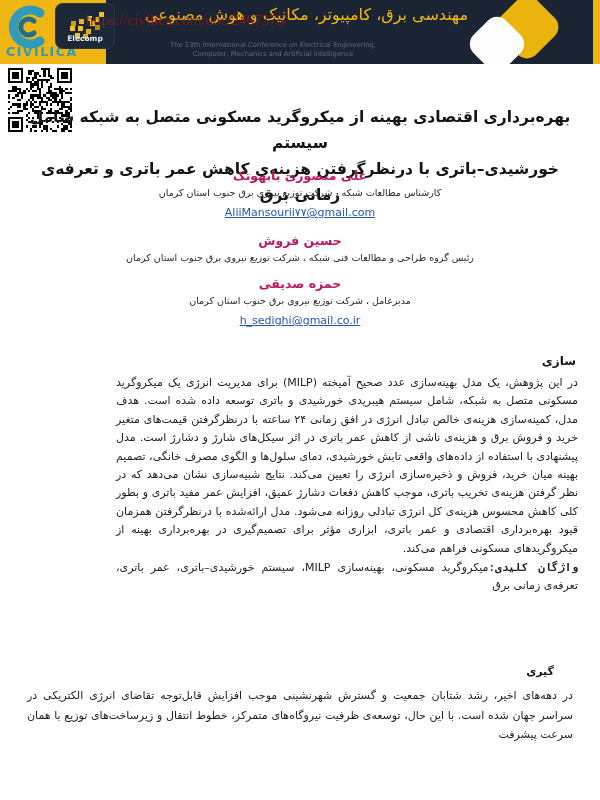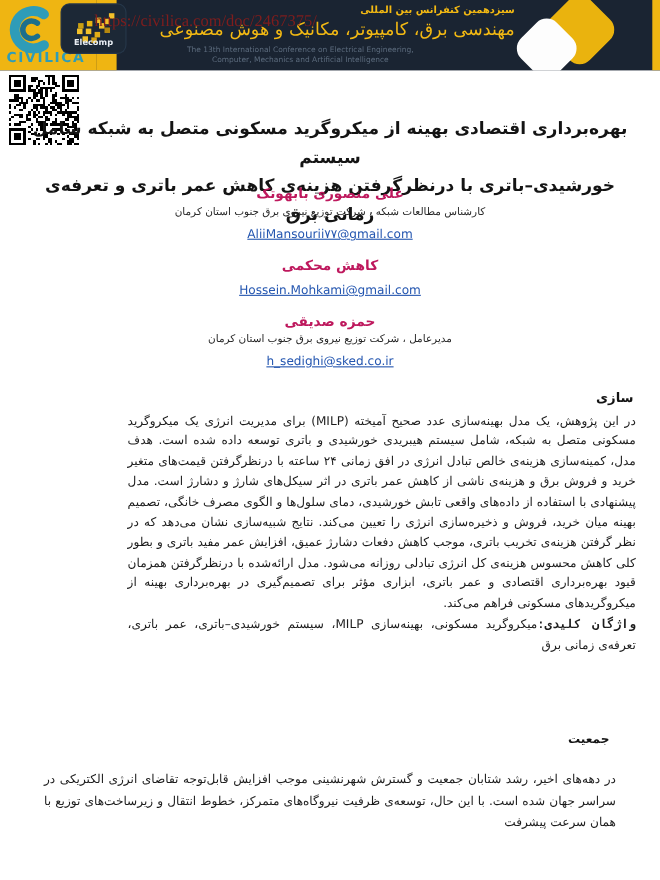--- a/index.html
+++ b/index.html
@@ -39,21 +39,21 @@
   .author{margin-bottom:13px;}
   .a-name{font-size:12.5px;font-weight:bold;color:#be185d;margin-bottom:4px;}
   .a-affil{font-size:9.5px;color:#262626;margin-bottom:3px;}
   .a-email{font-size:11px;color:#2456b0;text-decoration:underline;direction:ltr;display:inline-block;}
   .abstract-h{position:absolute;top:354px;right:24px;margin:0;font-size:12px;font-weight:bold;color:#141414;direction:rtl;}
   .abs-col{position:absolute;top:374px;left:116px;right:22px;direction:rtl;}
   .abs-col p{margin:0;font-size:11px;line-height:18.4px;text-align:justify;color:#1c1c1c;}
   .abs-col .kw{margin-top:1px;}
   .kw-label{font-weight:bold;font-family:Liberation Mono, monospace;}
   .intro-h{position:absolute;top:665px;right:46px;margin:0;font-size:11px;font-weight:bold;color:#141414;direction:rtl;}
-  .intro-p{position:absolute;top:683px;left:24px;right:24px;margin:16px;font-size:11px;line-height:19.5px;
+  .intro-p{position:absolute;top:683px;left:24px;right:24px;margin:3px;font-size:11px;line-height:19.5px;
     text-align:justify;color:#1c1c1c;direction:rtl;}
 </style>
 </head>
 <body>
 
 <div class="page">
 
   <header class="banner">
     <div class="gold-block"></div>
     <div class="gold-step"></div>
@@ -62,21 +62,20 @@
       <path d="M34 19 A8 8 0 1 0 34 31" fill="none" stroke="#1d6f8c" stroke-width="5" stroke-linecap="round"></path>
     </svg>
     <div class="civ-text">CIVILICA</div>
 
     <div class="elecomp">
       <div class="dots"></div>
       <div class="elecomp-label"><span class="big-e">​</span><span>Elecomp</span></div>
     </div>
 
     <div class="fa-title">
-      <div class="fa1">سیزدهمین کنفرانس بین المللی</div>
       <div class="fa2">مهندسی برق، کامپیوتر، مکانیک و هوش مصنوعی</div>
     </div>
     <div class="en-title">
       <div>The 13th International Conference on Electrical Engineering,</div>
       <div>Computer, Mechanics and Artificial Intelligence</div>
     </div>
 
     <div class="diamond yellow"></div>
     <div class="diamond white"></div>
     <div class="right-strip"></div>
@@ -393,33 +392,33 @@
       <span>خورشیدی–باتری با درنظرگرفتن هزینه‌ی کاهش عمر باتری و تعرفه‌ی زمانی برق</span>
     </h1>
 
     <div class="authors">
       <div class="author">
         <div class="a-name">علی منصوری بابهوتک</div>
         <div class="a-affil">کارشناس مطالعات شبکه ، شرکت توزیع نیروی برق جنوب استان کرمان</div>
         <a class="a-email" href="#">AliiMansourii۷۷@gmail.com</a>
       </div>
       <div class="author">
-        <div class="a-name">کاهش محکمی</div>
-        <a class="a-email" href="#">Hossein.Mohkami@gmail.com</a>
+        <div class="a-name">حسین فروش</div>
+        <div class="a-affil">رئیس گروه طراحی و مطالعات فنی شبکه ، شرکت توزیع نیروی برق جنوب استان کرمان</div>
       </div>
       <div class="author">
         <div class="a-name">حمزه صدیقی</div>
         <div class="a-affil">مدیرعامل ، شرکت توزیع نیروی برق جنوب استان کرمان</div>
-        <a class="a-email" href="#">h_sedighi@sked.co.ir</a>
+        <a class="a-email" href="#">h_sedighi@gmail.co.ir</a>
       </div>
     </div>
 
     <h2 class="abstract-h">سازی</h2>
     <div class="abs-col">
       <p>در این پژوهش، یک مدل بهینه‌سازی عدد صحیح آمیخته (MILP) برای مدیریت انرژی یک میکروگرید مسکونی متصل به شبکه، شامل سیستم هیبریدی خورشیدی و باتری توسعه داده شده است. هدف مدل، کمینه‌سازی هزینه‌ی خالص تبادل انرژی در افق زمانی ۲۴ ساعته با درنظرگرفتن قیمت‌های متغیر خرید و فروش برق و هزینه‌ی ناشی از کاهش عمر باتری در اثر سیکل‌های شارژ و دشارژ است. مدل پیشنهادی با استفاده از داده‌های واقعی تابش خورشیدی، دمای سلول‌ها و الگوی مصرف خانگی، تصمیم بهینه میان خرید، فروش و ذخیره‌سازی انرژی را تعیین می‌کند. نتایج شبیه‌سازی نشان می‌دهد که در نظر گرفتن هزینه‌ی تخریب باتری، موجب کاهش دفعات دشارژ عمیق، افزایش عمر مفید باتری و بطور کلی کاهش محسوس هزینه‌ی کل انرژی تبادلی روزانه می‌شود. مدل ارائه‌شده با درنظرگرفتن همزمان قیود بهره‌برداری اقتصادی و عمر باتری، ابزاری مؤثر برای تصمیم‌گیری در بهره‌برداری بهینه از میکروگریدهای مسکونی فراهم می‌کند.</p>
       <p class="kw"><span class="kw-label">واژگان کلیدی:</span><span>میکروگرید مسکونی، بهینه‌سازی MILP، سیستم خورشیدی–باتری، عمر باتری، تعرفه‌ی زمانی برق</span></p>
     </div>
 
-    <h3 class="intro-h">جمعیت</h3>
+    <h3 class="intro-h">گیری</h3>
     <p class="intro-p">در دهه‌های اخیر، رشد شتابان جمعیت و گسترش شهرنشینی موجب افزایش قابل‌توجه تقاضای انرژی الکتریکی در سراسر جهان شده است. با این حال، توسعه‌ی ظرفیت نیروگاه‌های متمرکز، خطوط انتقال و زیرساخت‌های توزیع با همان سرعت پیشرفت</p>
   </main>
 
 </div>
 
 </body></html>

